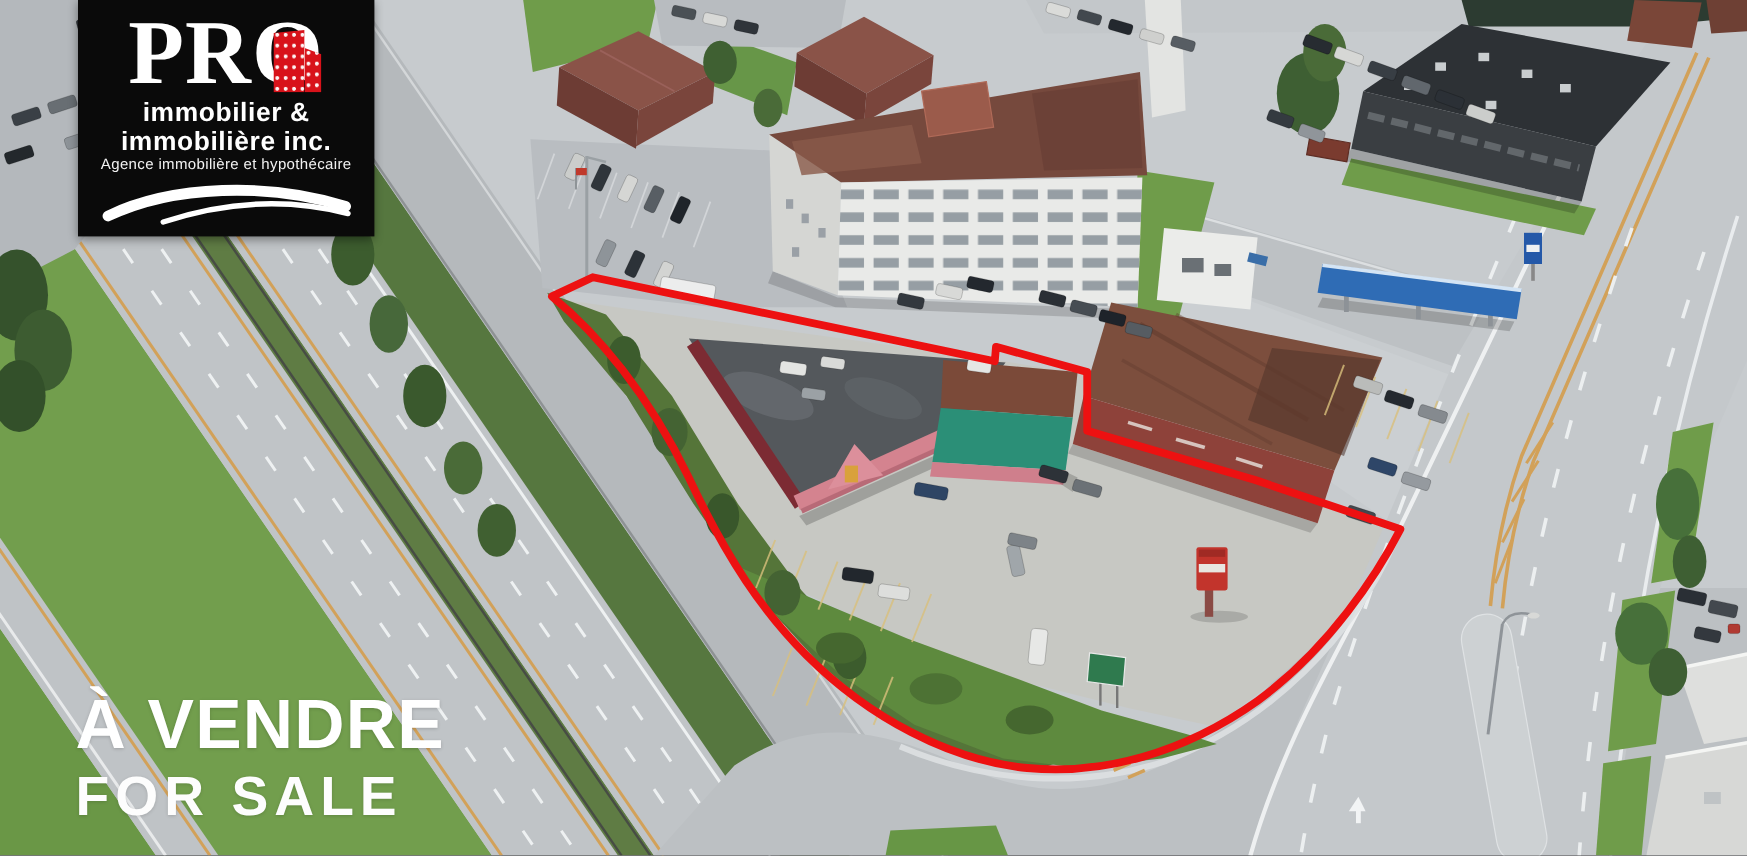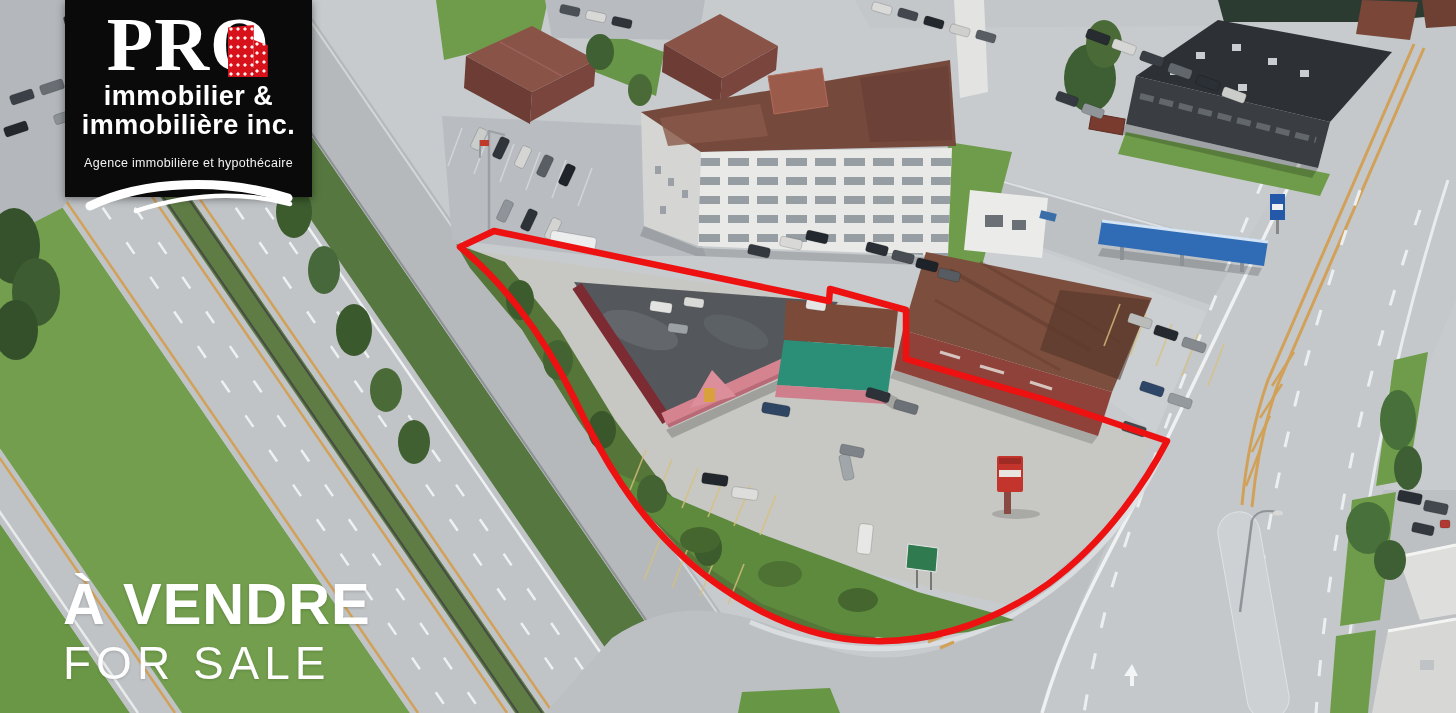--- a/index.html
+++ b/index.html
@@ -14,30 +14,30 @@
   .brand-pro{font-family:"Liberation Serif",serif;font-weight:700;font-size:76px;
              letter-spacing:1px;color:#fff;}
   .o-building{position:absolute;left:118px;top:13px;width:44px;height:58px;display:block;}
   .o-building .bt{position:absolute;background-color:var(--logo-red,#d8121a);
       background-image:radial-gradient(circle at 3px 4px, rgba(255,255,255,.95) 1.3px, transparent 1.9px);
       background-size:7px 9px;}
   .o-building .bt.main{left:3px;bottom:2px;width:26px;height:52px;
       clip-path:polygon(0 5%,100% 0,100% 100%,0 100%);}
   .o-building .bt.annex{right:1px;bottom:2px;width:14px;height:37px;
       clip-path:polygon(0 0,100% 14%,100% 100%,0 100%);}
-  .l1,.l2{font-weight:700;font-size:27px;line-height:1.08;letter-spacing:.5px;}
+  .l1,.l2{font-weight:700;font-size:22px;line-height:1.08;letter-spacing:.5px;}
   .l1{margin-top:2px;}
-  .tagline{font-size:12.5px;letter-spacing:.3px;margin-top:15px;color:#f2f2f2;}
+  .tagline{font-size:12.5px;letter-spacing:.3px;margin-top:0;color:#f2f2f2;}
   .swoosh{display:block;margin:2px auto 0;}
 
   
   .sale{position:absolute;left:63px;top:572px;color:#fff;}
   .sale-title{font-weight:700;font-size:58px;letter-spacing:1px;line-height:1.1;
               text-shadow:0 1px 3px rgba(0,0,0,.18);}
-  .sale-sub{font-weight:400;font-size:46px;letter-spacing:5px;line-height:1.0;margin-top:4px;
+  .sale-sub{font-weight:700;font-size:46px;letter-spacing:5px;line-height:1.0;margin-top:4px;
             color:#fdfdfd;text-shadow:0 1px 3px rgba(0,0,0,.15);}
 </style>
 </head>
 <body>
 
 <div class="stage">
 
 <svg class="scene" viewBox="0 0 1456 713">
   <defs>
     <pattern id="balc" width="29" height="19" patternUnits="userSpaceOnUse">

